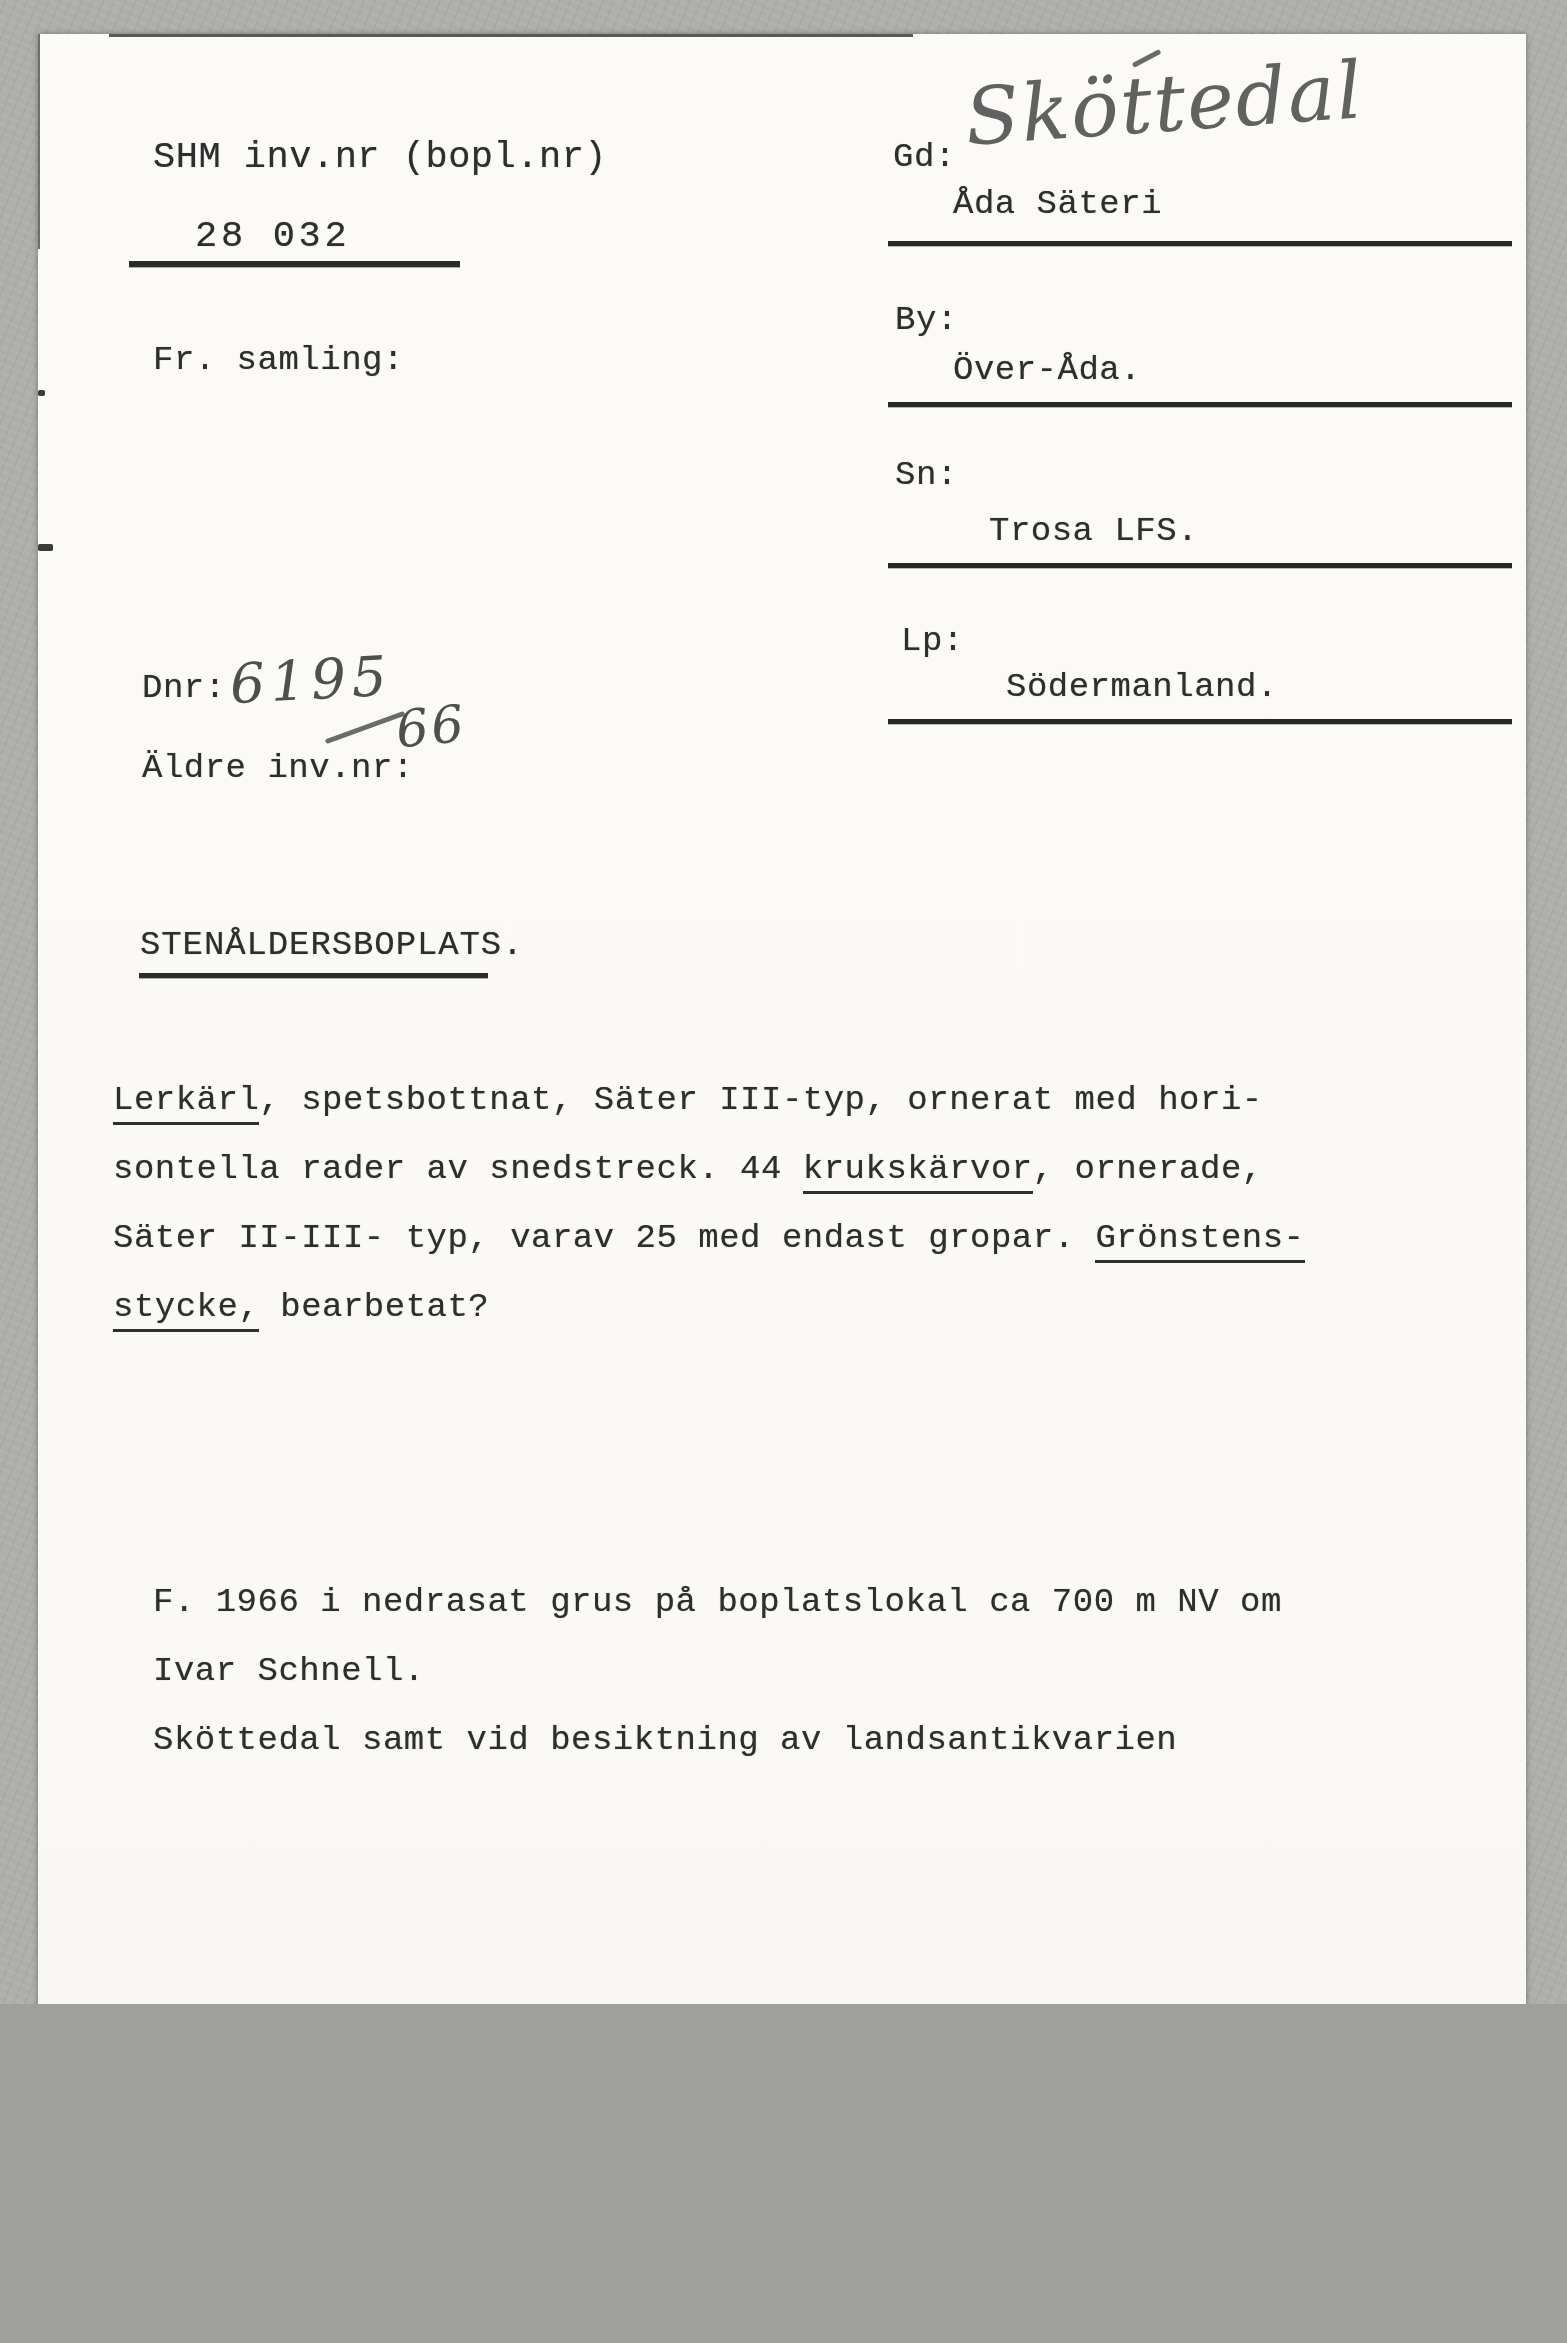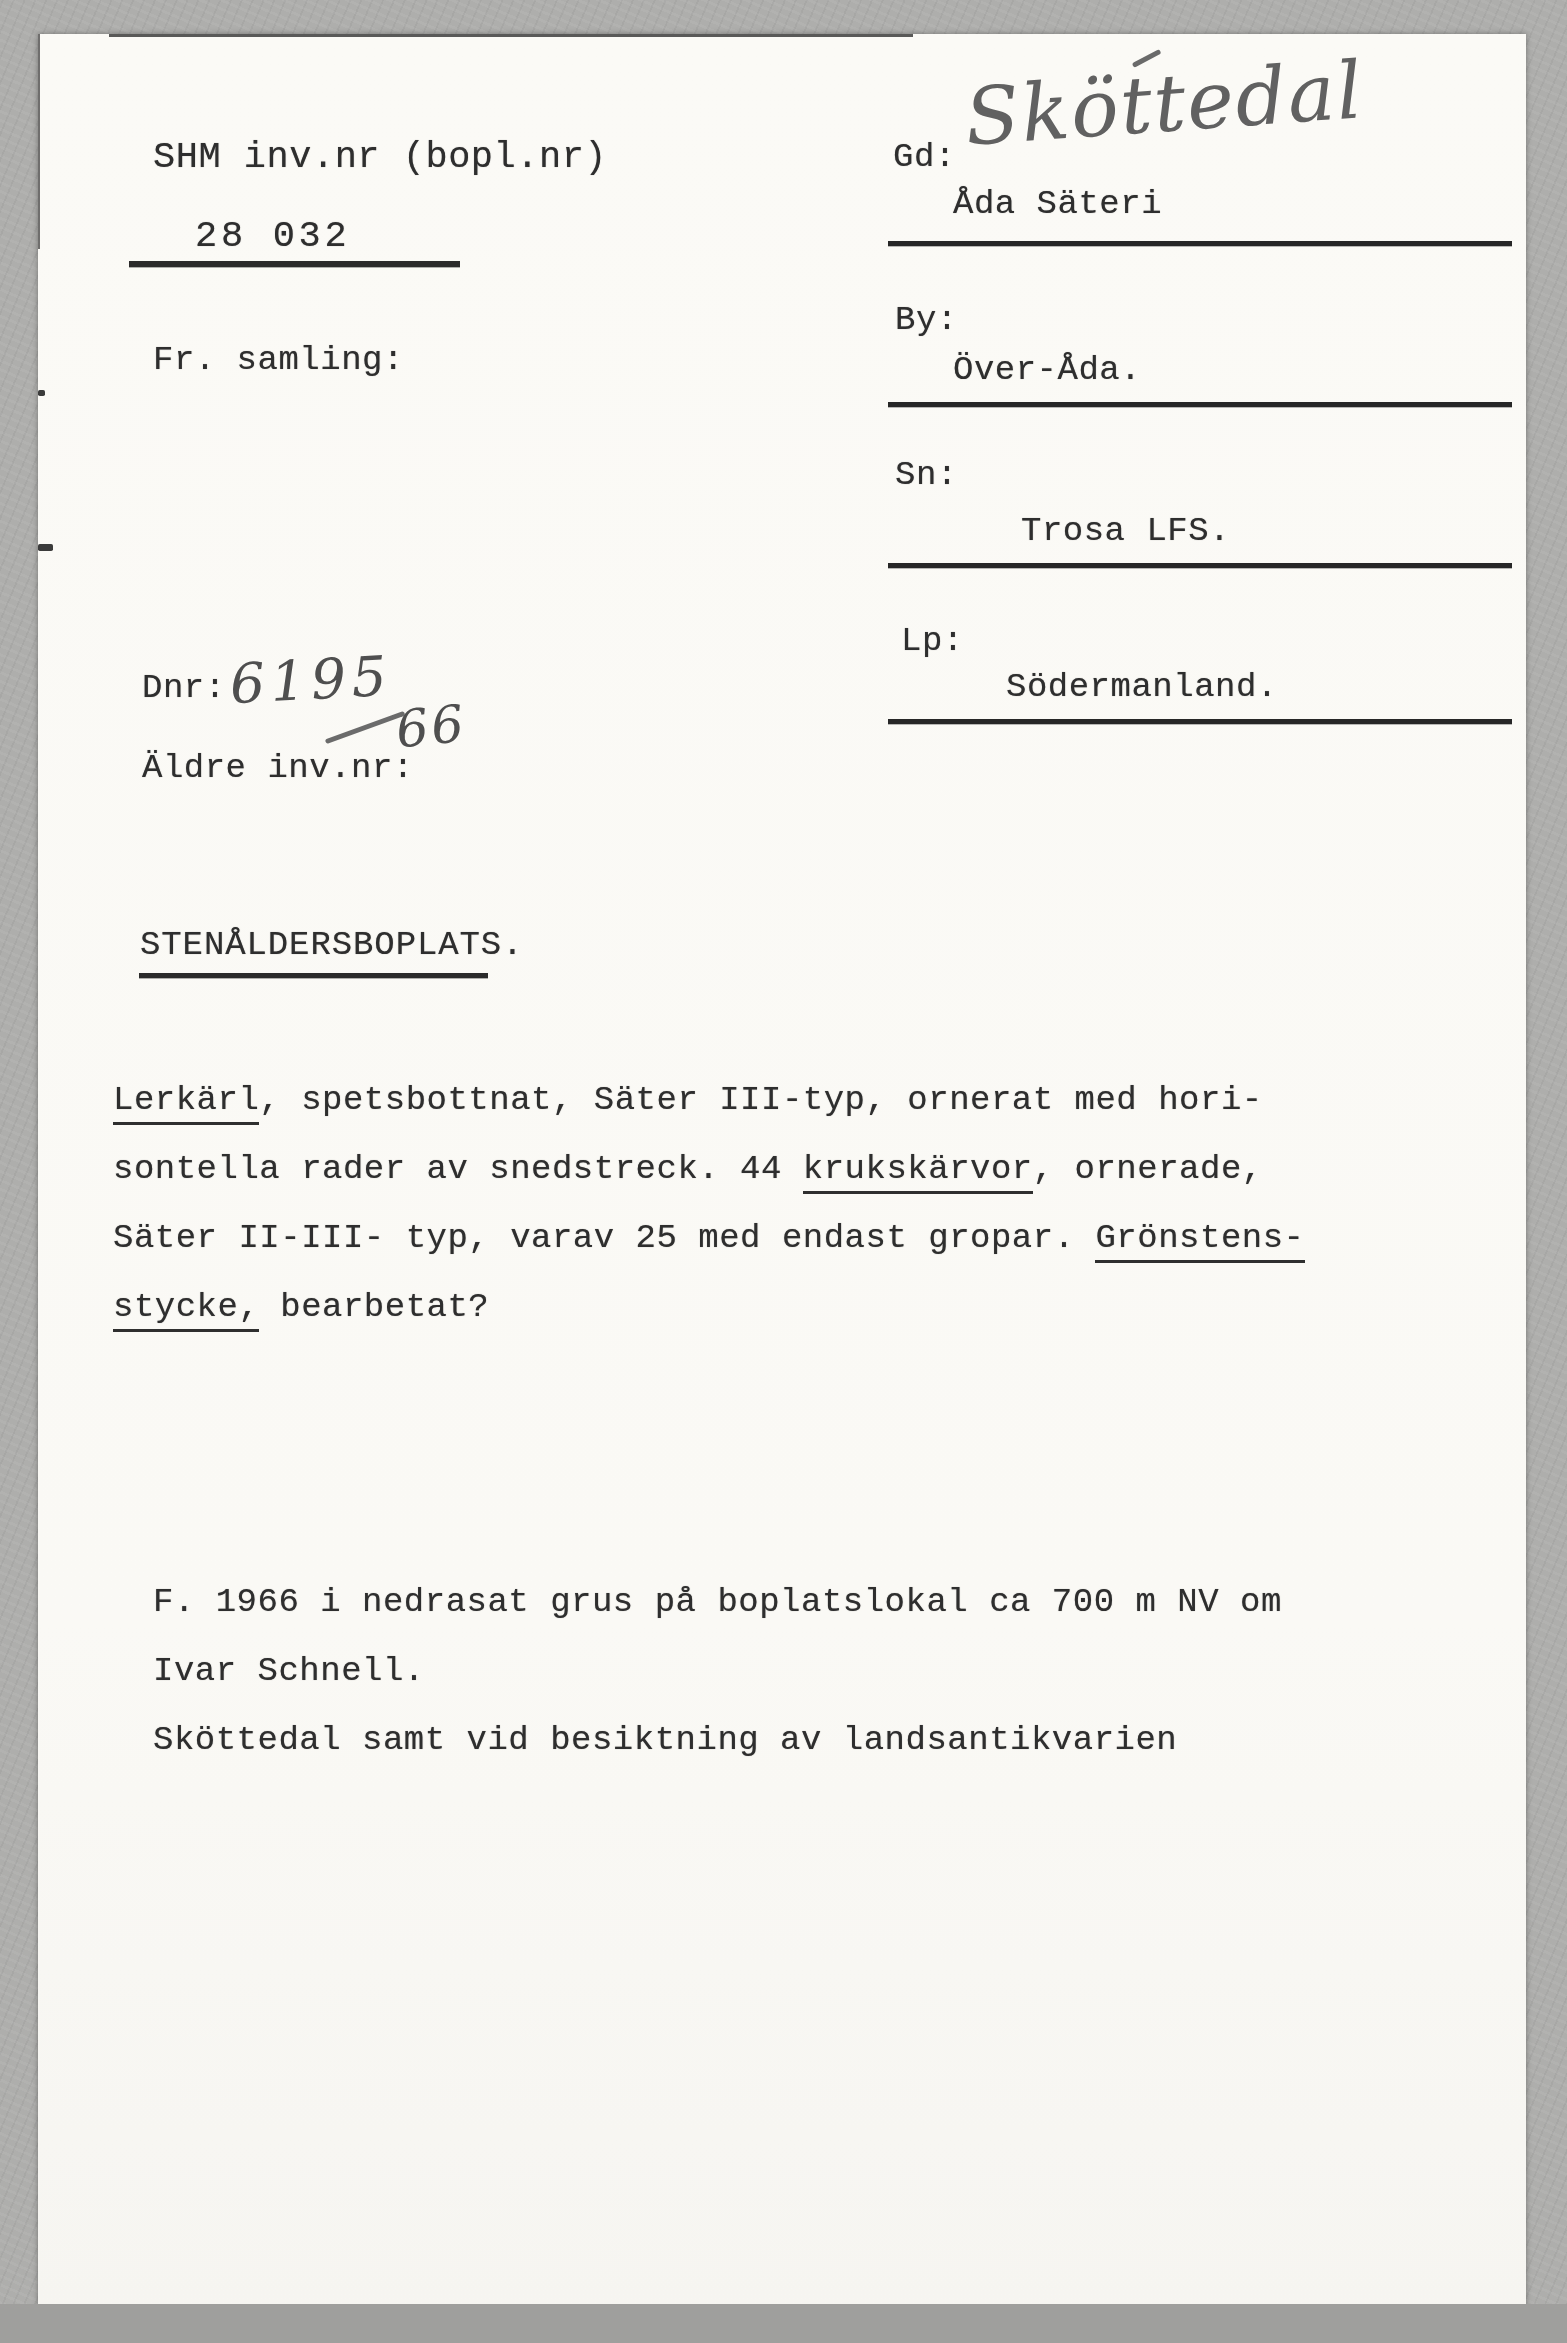--- a/index.html
+++ b/index.html
@@ -1,18 +1,18 @@
 <!DOCTYPE html>
 <html style="font-size:14.6px"><head>
 <meta charset="utf-8">
 <style>
   html,body{margin:0;padding:0;background:#9f9f9d;}
   .scan{
     position:relative;
-    width:1568px;height:2304px;
+    width:1568px;height:2004px;
     background:
       repeating-linear-gradient(23deg, rgba(255,255,255,.05) 0 2.7px, rgba(0,0,0,0) 2.7px 8.2px),
       repeating-linear-gradient(-67deg, rgba(0,0,0,.04) 0 1.8px, rgba(0,0,0,0) 1.8px 10px),
       #aeaeac;
     overflow:hidden;
     font-family:"Liberation Mono","DejaVu Sans Mono",monospace;
   }
   .paper{
     position:absolute;left:38px;top:34px;width:1488px;height:2272px;
     background:linear-gradient(180deg,#fbfaf6 0%,#faf9f5 70%,#f6f5f1 100%);
@@ -76,21 +76,21 @@
     <div class="hw hw-name" style="left:927px;top:24px;">Sköttedal</div>
     <div class="accent" style="left:1093px;top:22px;"></div>
     <div class="type" style="left:895px;top:151px;margin-left:20px;">Åda Säteri</div>
     <div class="rule" style="left:850px;top:207px;width:624px;"></div>
 
     <div class="type" style="left:857px;top:267px;">By:</div>
     <div class="type" style="left:915px;top:317px;">Över-Åda.</div>
     <div class="rule" style="left:850px;top:368px;width:624px;"></div>
 
     <div class="type" style="left:857px;top:422px;">Sn:</div>
-    <div class="type" style="left:951px;top:478px;margin-left:32px;">Trosa LFS.</div>
+    <div class="type" style="left:951px;top:478px;">Trosa LFS.</div>
     <div class="rule" style="left:850px;top:529px;width:624px;"></div>
 
     <div class="type" style="left:863px;top:588px;">Lp:</div>
     <div class="type" style="left:968px;top:634px;">Södermanland.</div>
     <div class="rule" style="left:850px;top:685px;width:624px;"></div>
 
     <div class="type heading" style="left:102px;top:892px;"><span>STENÅLDERSBOPLATS</span><span>.</span></div>
     <div class="thickline" style="left:101px;top:939px;width:349px;height:4.6px;"></div>
 
     <div class="para" style="left:75px;top:1042px;">

